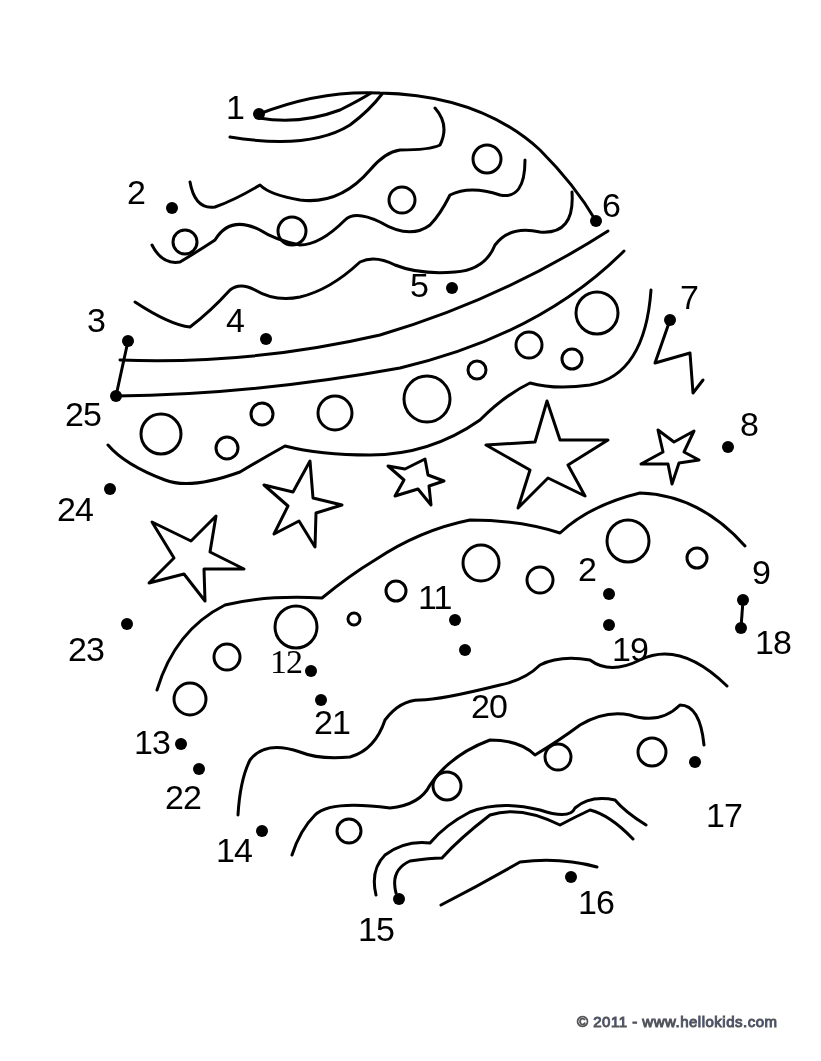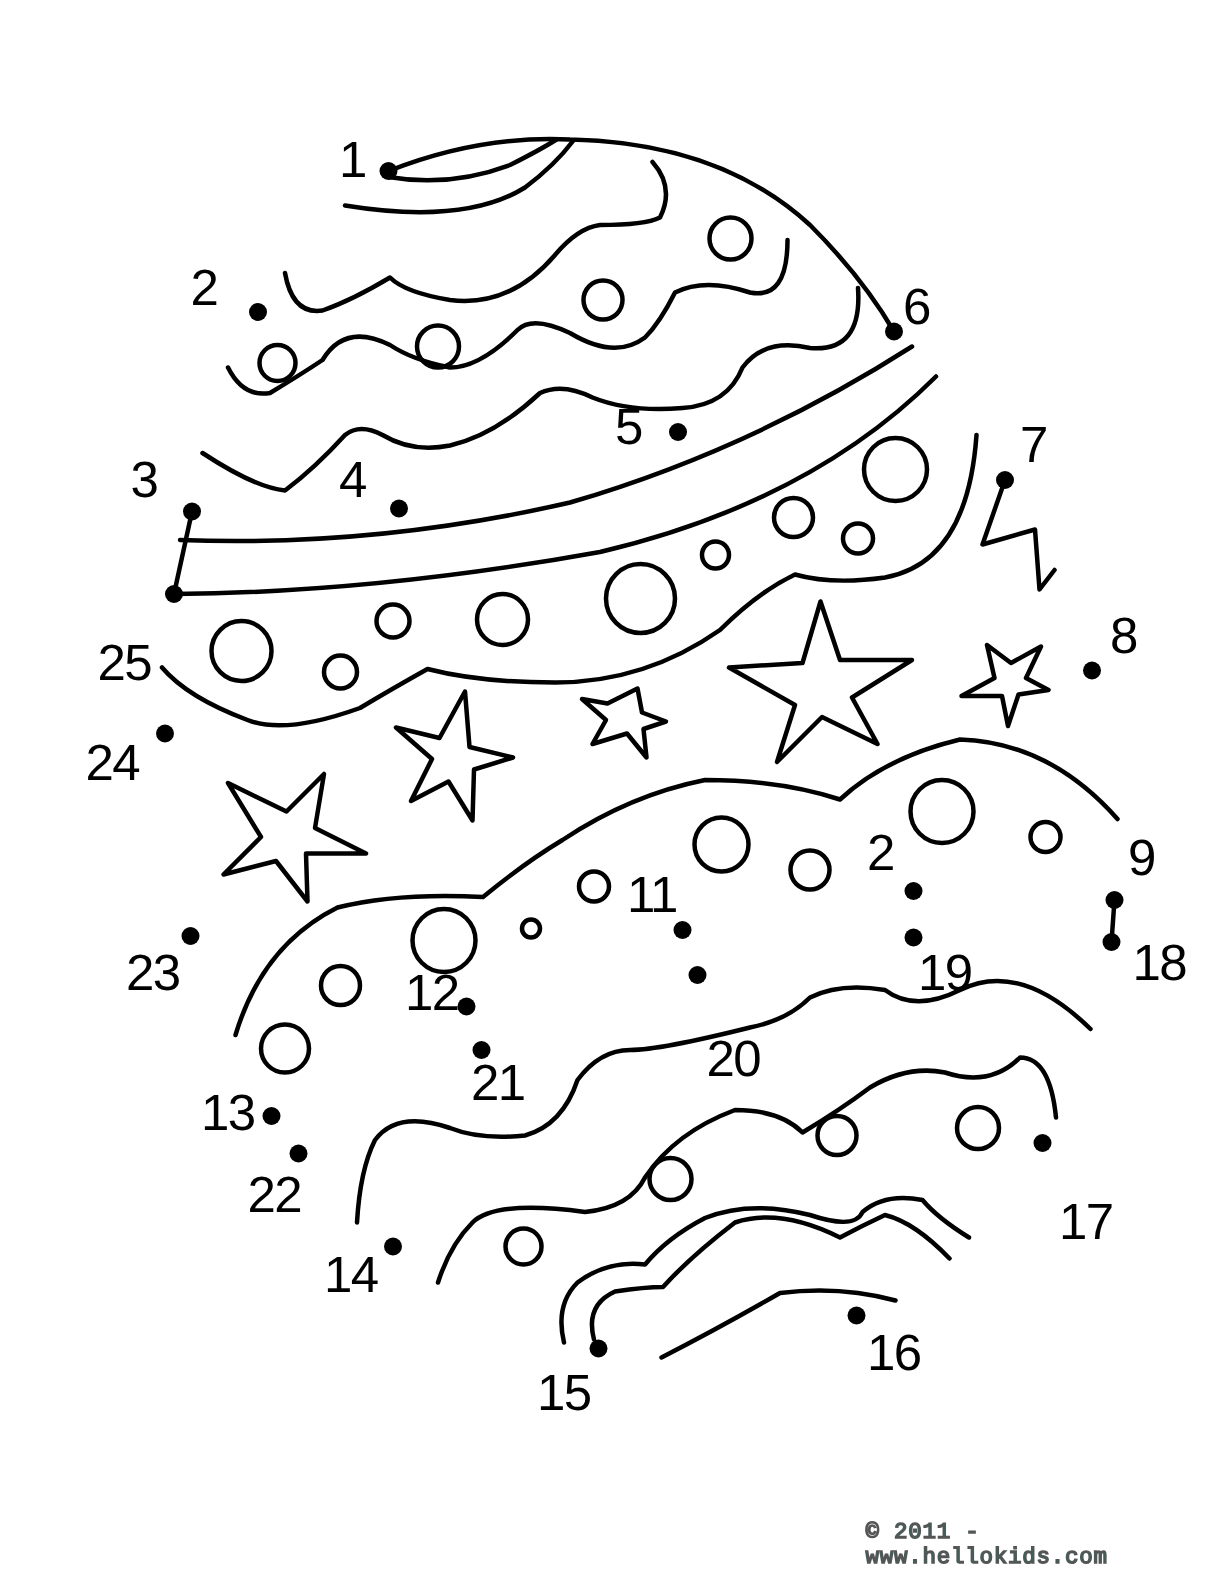--- a/index.html
+++ b/index.html
@@ -1,21 +1,21 @@
 <!DOCTYPE html>
 <html><head>
 <meta charset="utf-8">
 <style>
   html,body{margin:0;padding:0;background:#ffffff;}
   body{width:821px;height:1061px;position:relative;overflow:hidden;font-family:"DejaVu Sans",sans-serif;}
   #art{position:absolute;left:0;top:0;}
   .ln{fill:none;stroke:#000;stroke-width:3;stroke-linecap:round;stroke-linejoin:round;}
   .dot{fill:#000;}
   .lbl{position:absolute;font-family:"Liberation Sans",sans-serif;font-size:34px;color:#000;line-height:1;letter-spacing:-1px;}
-  .copy{position:absolute;left:577px;top:1013px;font-family:Liberation Mono, monospace;font-size:15px;color:#0f766e;
+  .copy{position:absolute;left:577px;top:1013px;font-family:Liberation Sans, sans-serif;font-size:15px;color:#1d4ed8;
         -webkit-text-stroke:1px #555;letter-spacing:0.5px;}
 </style>
 </head>
 <body>
 
 <svg id="art" width="821" height="1061" viewBox="0 0 821 1061" xmlns="http://www.w3.org/2000/svg">
 
   <g>
     <path class="ln" d="M259 114 Q320 90 380 93 Q480 95 540 150 Q575 185 596 221"></path>
     <path class="ln" d="M128 341 L116 396"></path>
@@ -114,29 +114,29 @@
     <span class="lbl" style="left: 127px; top: 175px;">2</span>
     <span class="lbl" style="left: 87px; top: 303px;">3</span>
     <span class="lbl" style="left: 226px; top: 303px;">4</span>
     <span class="lbl" style="left: 410px; top: 268px;">5</span>
     <span class="lbl" style="left: 602px; top: 188px;">6</span>
     <span class="lbl" style="left: 680px; top: 280px;">7</span>
     <span class="lbl" style="left: 740px; top: 407px;">8</span>
     <span class="lbl" style="left: 752px; top: 555px;">9</span>
     <span class="lbl" style="left: 578px; top: 552px;">2</span>
     <span class="lbl" style="left: 418px; top: 580px;">11</span>
-    <span class="lbl" style="left: 270px; top: 645px;">12</span>
+    <span class="lbl" style="left: 270px; top: 645px; font-family: Liberation Serif, serif;">12</span>
     <span class="lbl" style="left: 134px; top: 725px;">13</span>
     <span class="lbl" style="left: 216px; top: 833px;">14</span>
     <span class="lbl" style="left: 358px; top: 912px;">15</span>
     <span class="lbl" style="left: 578px; top: 885px;">16</span>
     <span class="lbl" style="left: 706px; top: 762px; margin-top: 36px;">17</span>
     <span class="lbl" style="left: 755px; top: 625px;">18</span>
     <span class="lbl" style="left: 612px; top: 632px;">19</span>
     <span class="lbl" style="left: 471px; top: 645px; margin-top: 44px;">20</span>
     <span class="lbl" style="left: 314px; top: 705px;">21</span>
     <span class="lbl" style="left: 165px; top: 780px;">22</span>
-    <span class="lbl" style="left: 84px; top: 632px;">23</span>
+    <span class="lbl" style="left: 68px; top: 632px;">23</span>
     <span class="lbl" style="left: 57px; top: 492px;">24</span>
-    <span class="lbl" style="left: 65px; top: 397px; margin-top: 28px;">25</span>
+    <span class="lbl" style="left: 65px; top: 397px;">25</span>
   </div>
 
 <div class="copy">© 2011 - www.hellokids.com</div>
 
 </body></html>

